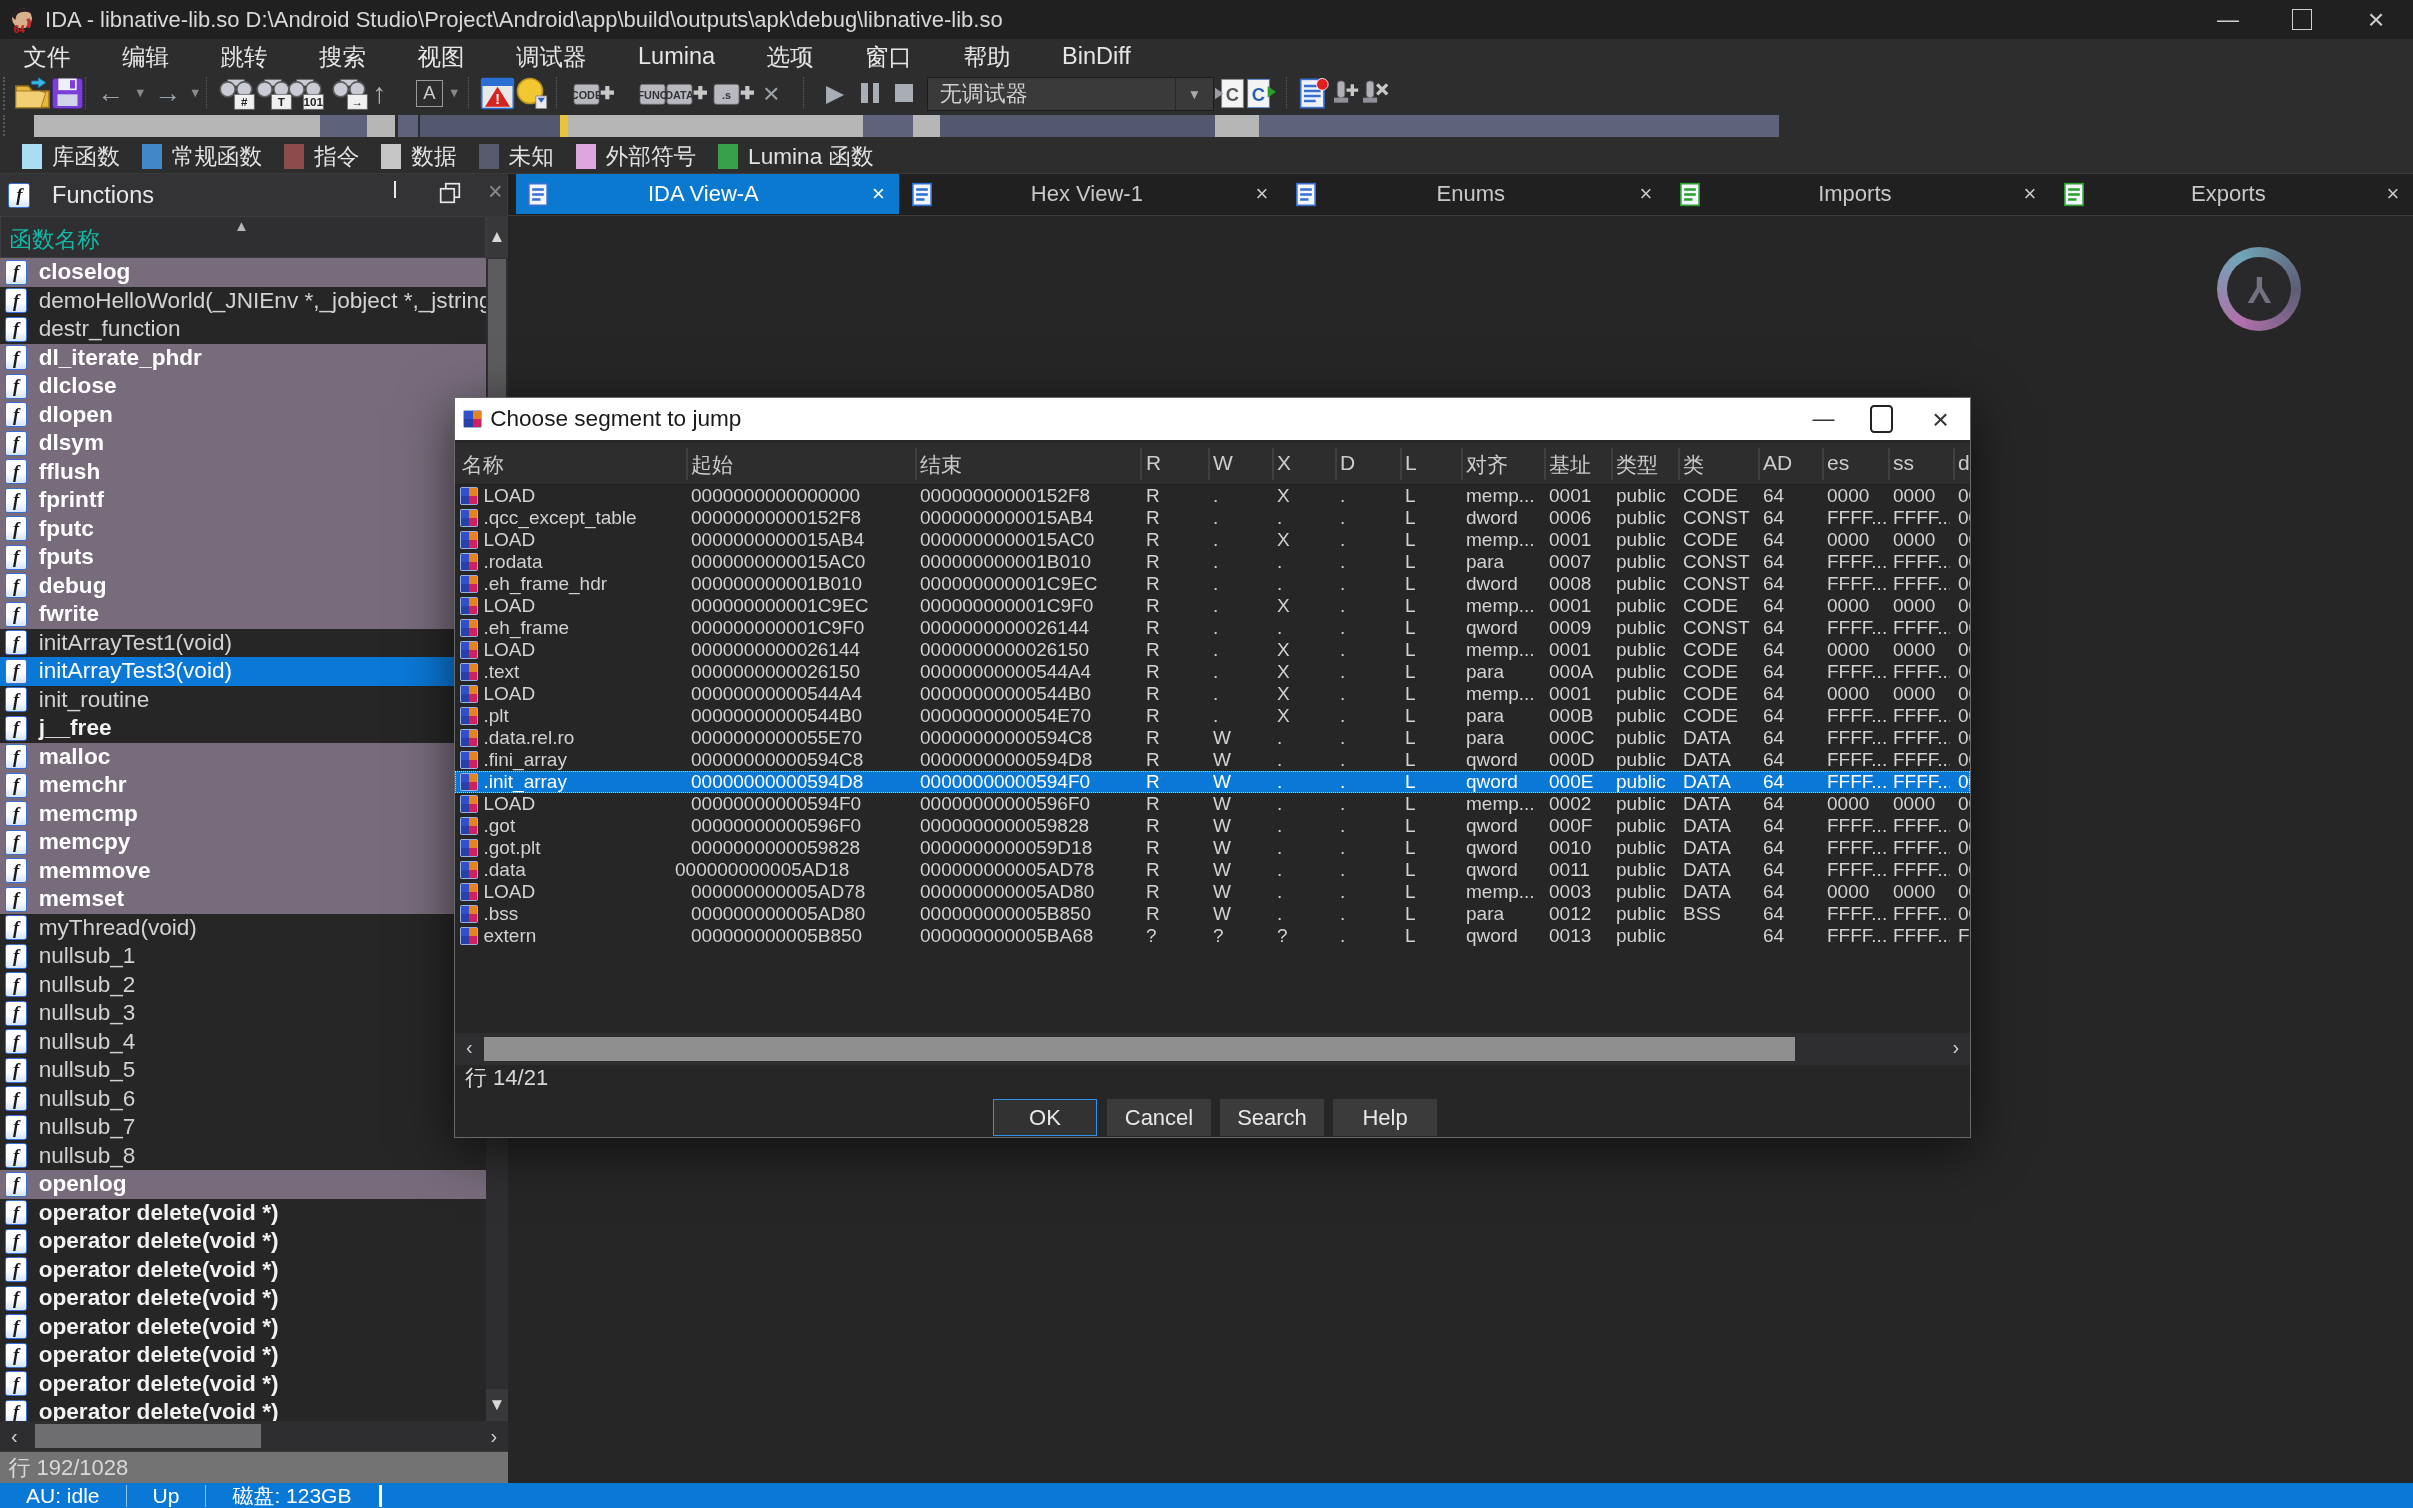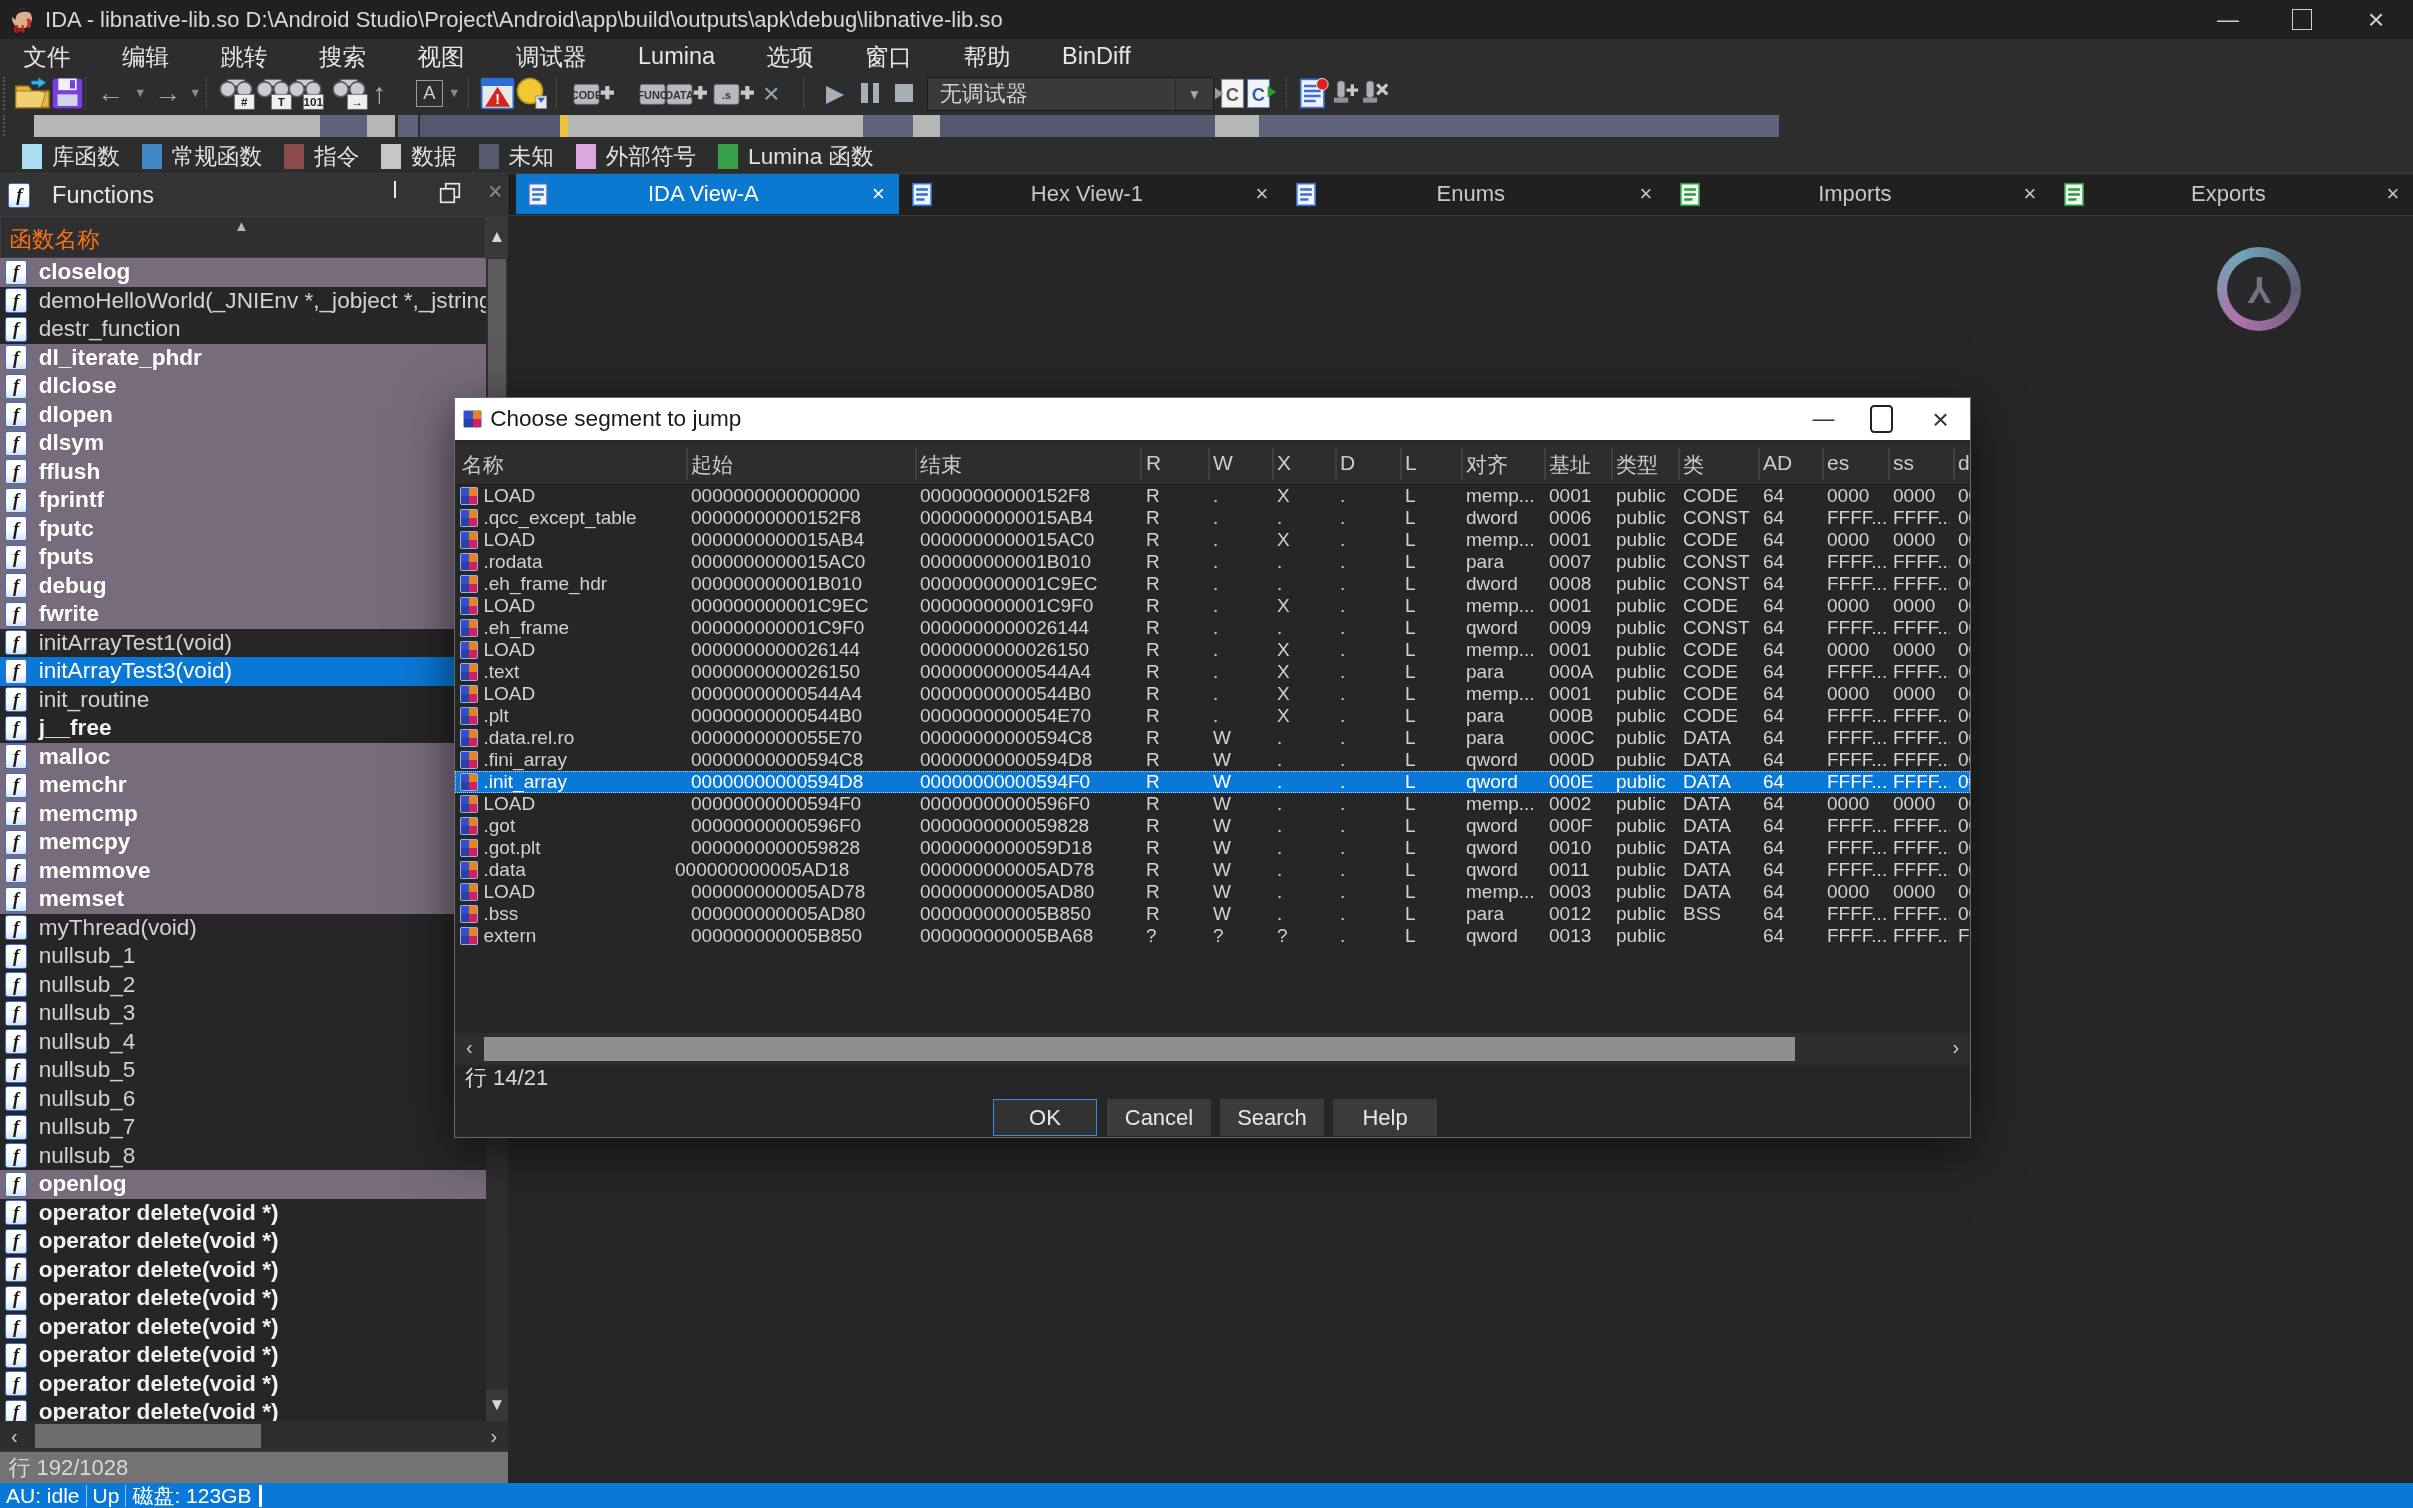--- a/index.html
+++ b/index.html
@@ -27,21 +27,21 @@
   #legend{left:0;top:139px;width:2413px;height:35px;background:#2d2d2d;display:flex;align-items:center;padding-left:22px;box-sizing:border-box;border-bottom:1.7px solid #3a3a3a}
   .lsw{width:20px;height:25px;margin-right:10px;display:inline-block}
   .litem{display:flex;align-items:center;margin-right:22px}
   .litem span.t{font-size:22.6px;color:#e2e2e2;white-space:nowrap}
   
   #fpanel{left:0;top:174px;width:508px;height:1309px;background:#262626;border-right:1.7px solid #3c3c3c;box-sizing:border-box}
   #fp-header{position:absolute;left:0;top:0;width:100%;height:42px;background:#333336;display:flex;align-items:center}
   #fp-title{font-size:23.5px;color:#e8e8e8;margin-left:10px}
   .fp-ctl{position:absolute;top:8.4px;color:#e0e0e0}
   #fp-colhdr{position:absolute;left:0;top:42px;width:486px;height:42px;background:#2f2f31;border:0.8px solid #3d3d40;box-sizing:border-box}
-  #fp-colhdr .lbl{position:absolute;left:8.4px;top:6.7px;font-size:22.6px;color:#f97316}
+  #fp-colhdr .lbl{position:absolute;left:8.4px;top:6.7px;font-size:22.6px;color:#14b8a6}
   #fp-sort{position:absolute;left:233px;top:0px;color:#b8b8b8;font-size:15px}
   #fp-scrollup{position:absolute;left:486px;top:42px;width:22px;height:42px;background:#38383a;color:#d8d8d8;font-size:17px;display:flex;align-items:center;justify-content:center}
   #flist{position:absolute;left:0;top:84px;width:486px;height:1163px;overflow:hidden;background:#262626}
   .frow{height:28.5px;display:flex;align-items:center;padding-left:5px;box-sizing:border-box;font-size:22.6px;color:#d2d2d2;background:#262626;white-space:nowrap;overflow:hidden}
   .frow.lib{background:#786c7c;color:#ffffff;font-weight:bold}
   .frow.thunk{font-weight:bold;color:#f2f2f2}
   .frow.sel{background:#0a78d7;color:#ffffff}
   .fic{width:22px;height:25px;background:linear-gradient(180deg,#ffffff 55%,#d4e4fa);border:1.7px solid #3a6fd0;border-radius:2.5px;box-sizing:border-box;display:flex;align-items:center;justify-content:center;margin-right:11.7px;flex:0 0 auto}
   .fic i{font-family:"Liberation Serif",serif;font-weight:bold;font-style:italic;color:#1a1a1a;font-size:18.4px;line-height:18.4px}
   #fp-vtrack{position:absolute;left:486px;top:84px;width:22px;height:1163px;background:#2e2e30}
@@ -63,21 +63,21 @@
   .ticon{width:22px;height:25px;margin-left:11.7px;flex:0 0 auto}
   #viewarea{left:508px;top:216px;width:1906px;height:1218px;background:#262626}
   #watermark{position:absolute;left:1709px;top:31px;width:84px;height:84px;border-radius:50%;
      background:conic-gradient(from 210deg,#e08ad8,#8ad0e8,#70708e,#e08ad8);opacity:.75;display:flex;align-items:center;justify-content:center}
   #watermark .inner{width:64px;height:64px;border-radius:50%;background:#2a2a2e;display:flex;align-items:center;justify-content:center}
   #watermark .y{color:#8a8aa0;font-size:37px;font-weight:bold;transform:rotate(180deg)}
   
   #statusline{left:508px;top:1435px;width:1906px;height:49px;background:#262626;border-top:0.8px solid #3a3a3a;box-sizing:border-box}
   .sseg{position:absolute;top:0;height:100%;display:flex;align-items:center;font-size:21px;color:#d8d8d8;border-right:0.8px solid #484848;padding-right:11.7px;white-space:nowrap}
   #bluebar{left:0;top:1483px;width:2413px;height:25px;background:#0a78d7;display:flex;align-items:center;color:#fff;font-size:21px}
-  .bseg{padding:0 6px;border-right:0.8px solid rgba(255,255,255,.55);height:22px;display:flex;align-items:center;white-space:nowrap}
+  .bseg{padding:0 26px;border-right:0.8px solid rgba(255,255,255,.55);height:22px;display:flex;align-items:center;white-space:nowrap}
   .bseg.noline{border-right:none}
   #caret{width:2.5px;height:22px;background:#fff;margin-left:1.7px}
   
   #dialog{left:454px;top:397px;width:1517px;height:741px;background:#262626;border:0.8px solid #6a6a6a;box-shadow:0 11.7px 50px rgba(0,0,0,.6);box-sizing:border-box}
   #dlg-title{position:absolute;left:0;top:0;width:100%;height:42px;background:#ffffff;display:flex;align-items:center}
   #dlg-title .txt{font-size:22.6px;color:#1a1a1a;margin-left:8.4px}
   .dlg-ctl{position:absolute;top:0;width:59px;height:42px;display:flex;align-items:center;justify-content:center;color:#333;font-size:22px}
   #dlg-header{position:absolute;left:0;top:45px;width:100%;height:42px;background:#2d2d2d;border-bottom:0.8px solid #1e1e1e;box-sizing:border-box}
   .hcell{position:absolute;top:8.4px;font-size:21px;color:#cccccc;white-space:nowrap}
   .hsep{position:absolute;top:5px;height:32px;width:1.7px;background:#3f3f44}

